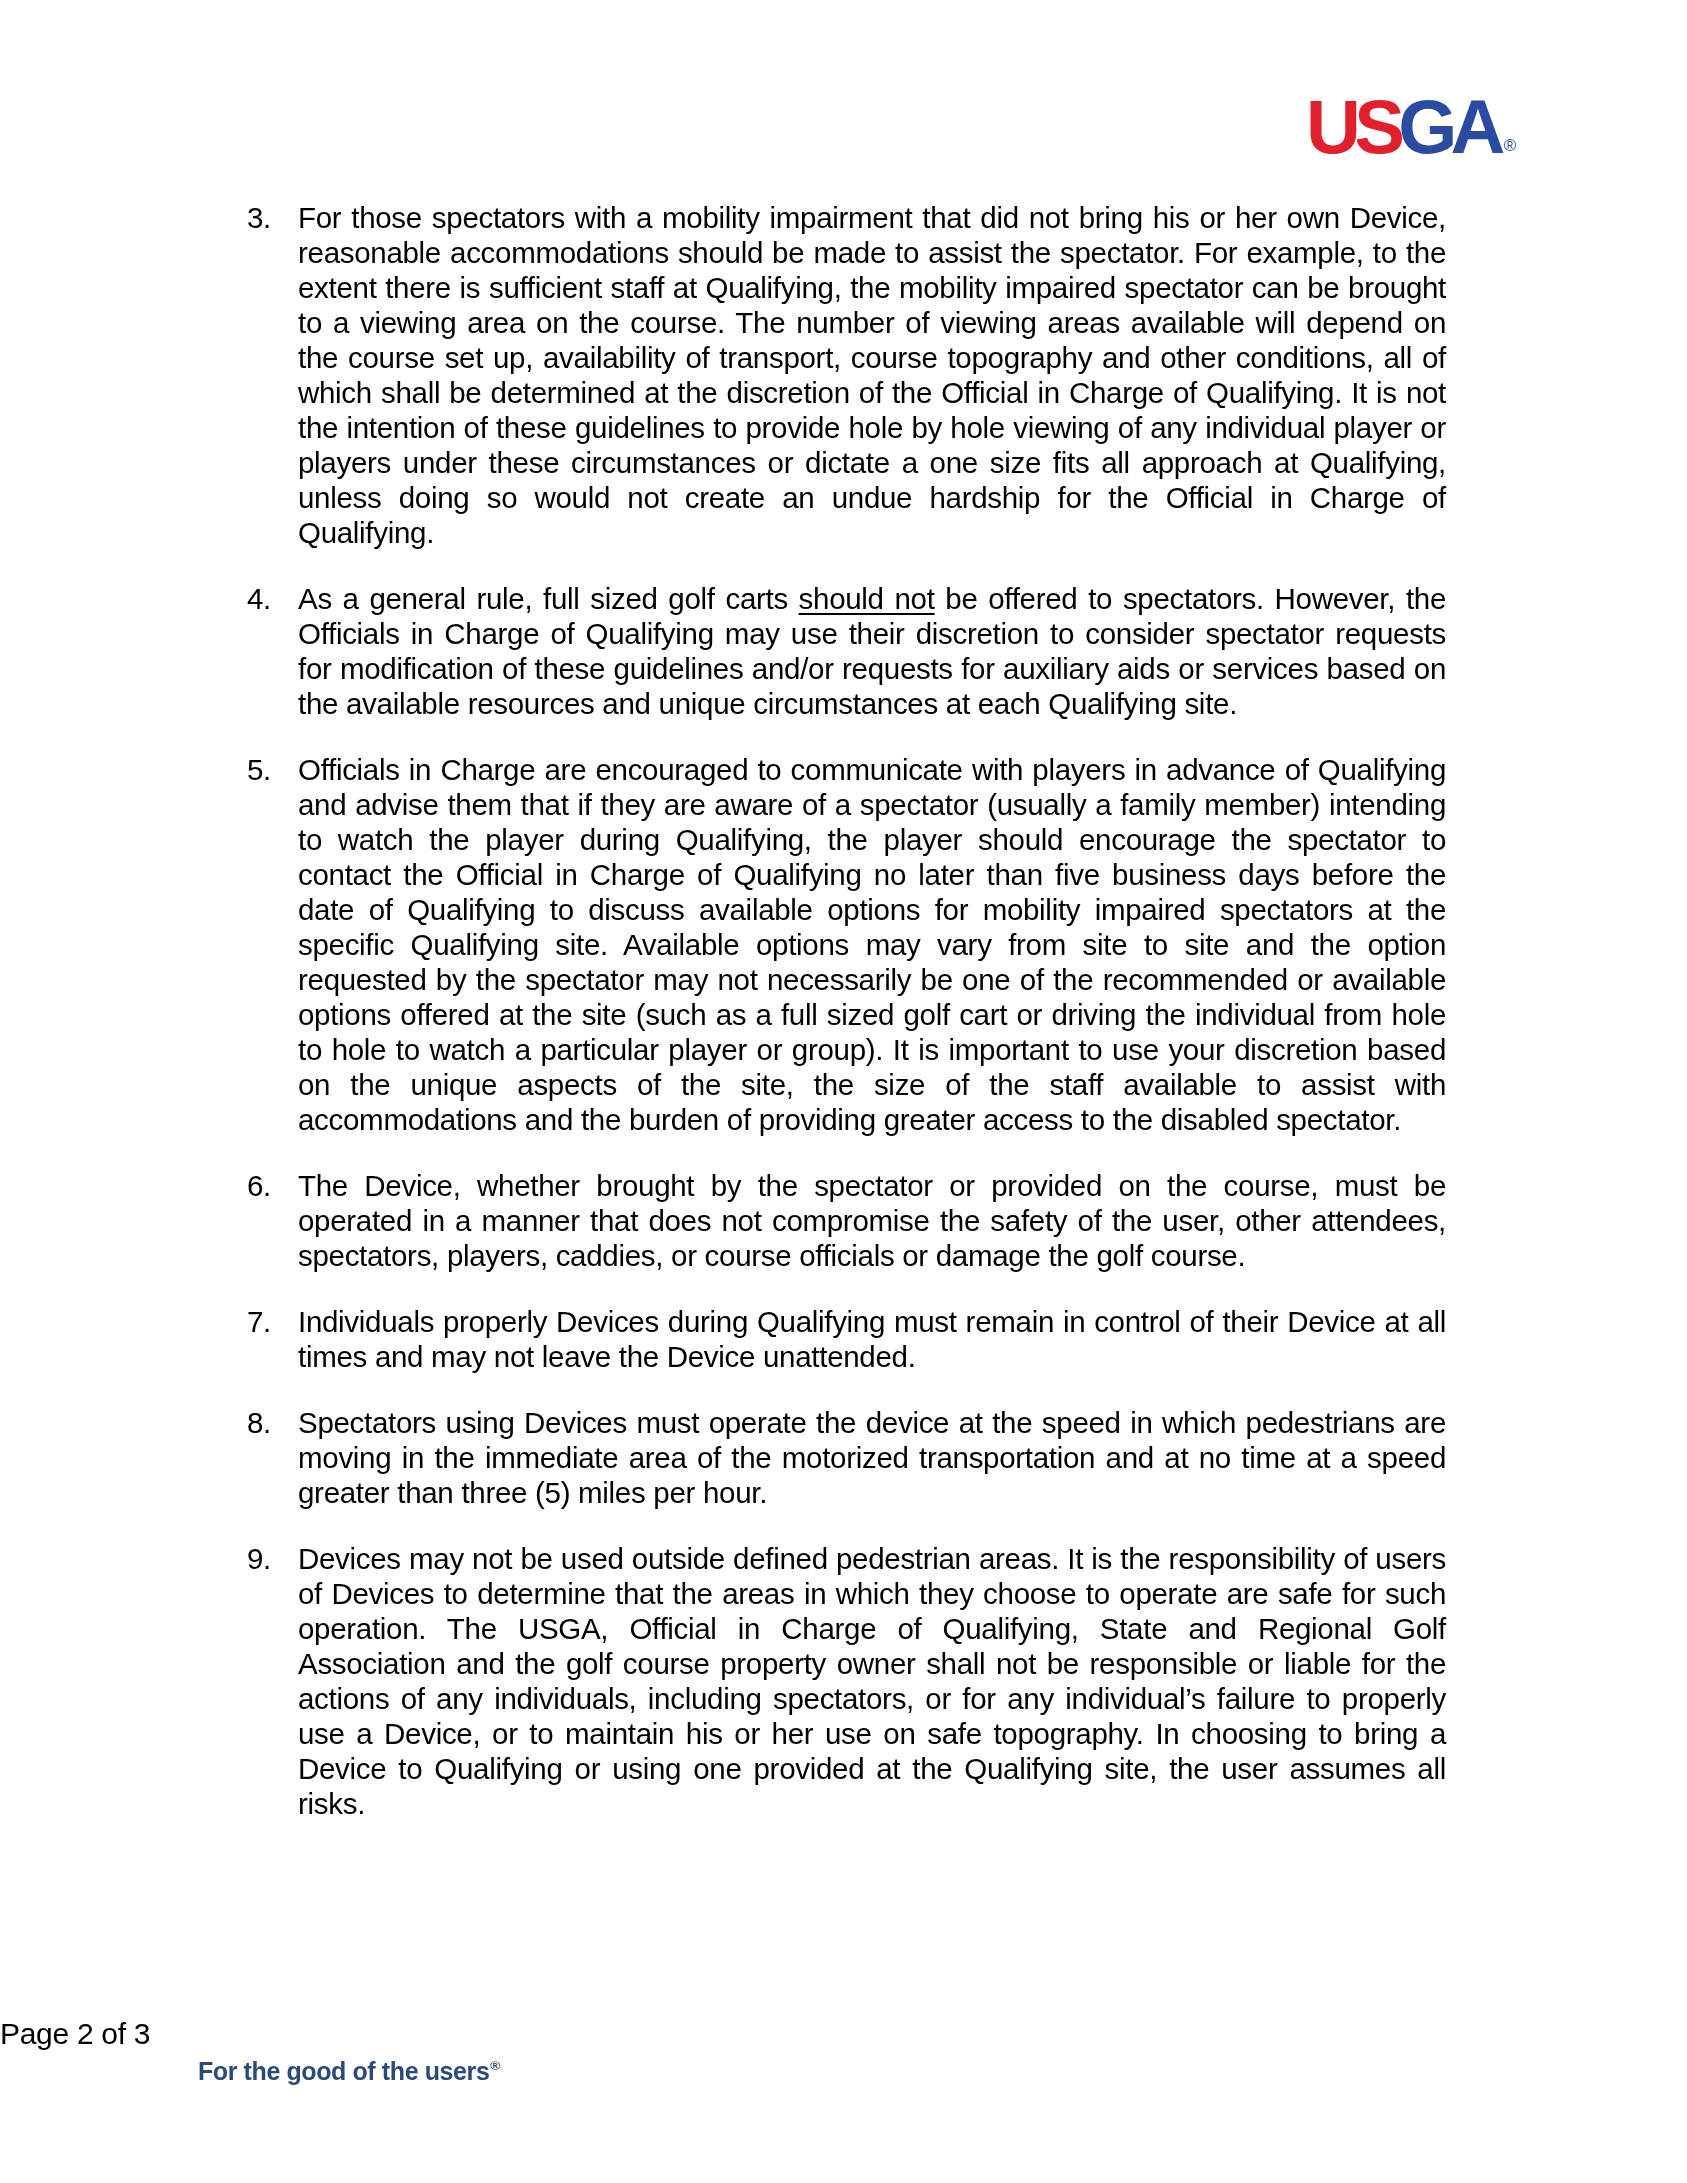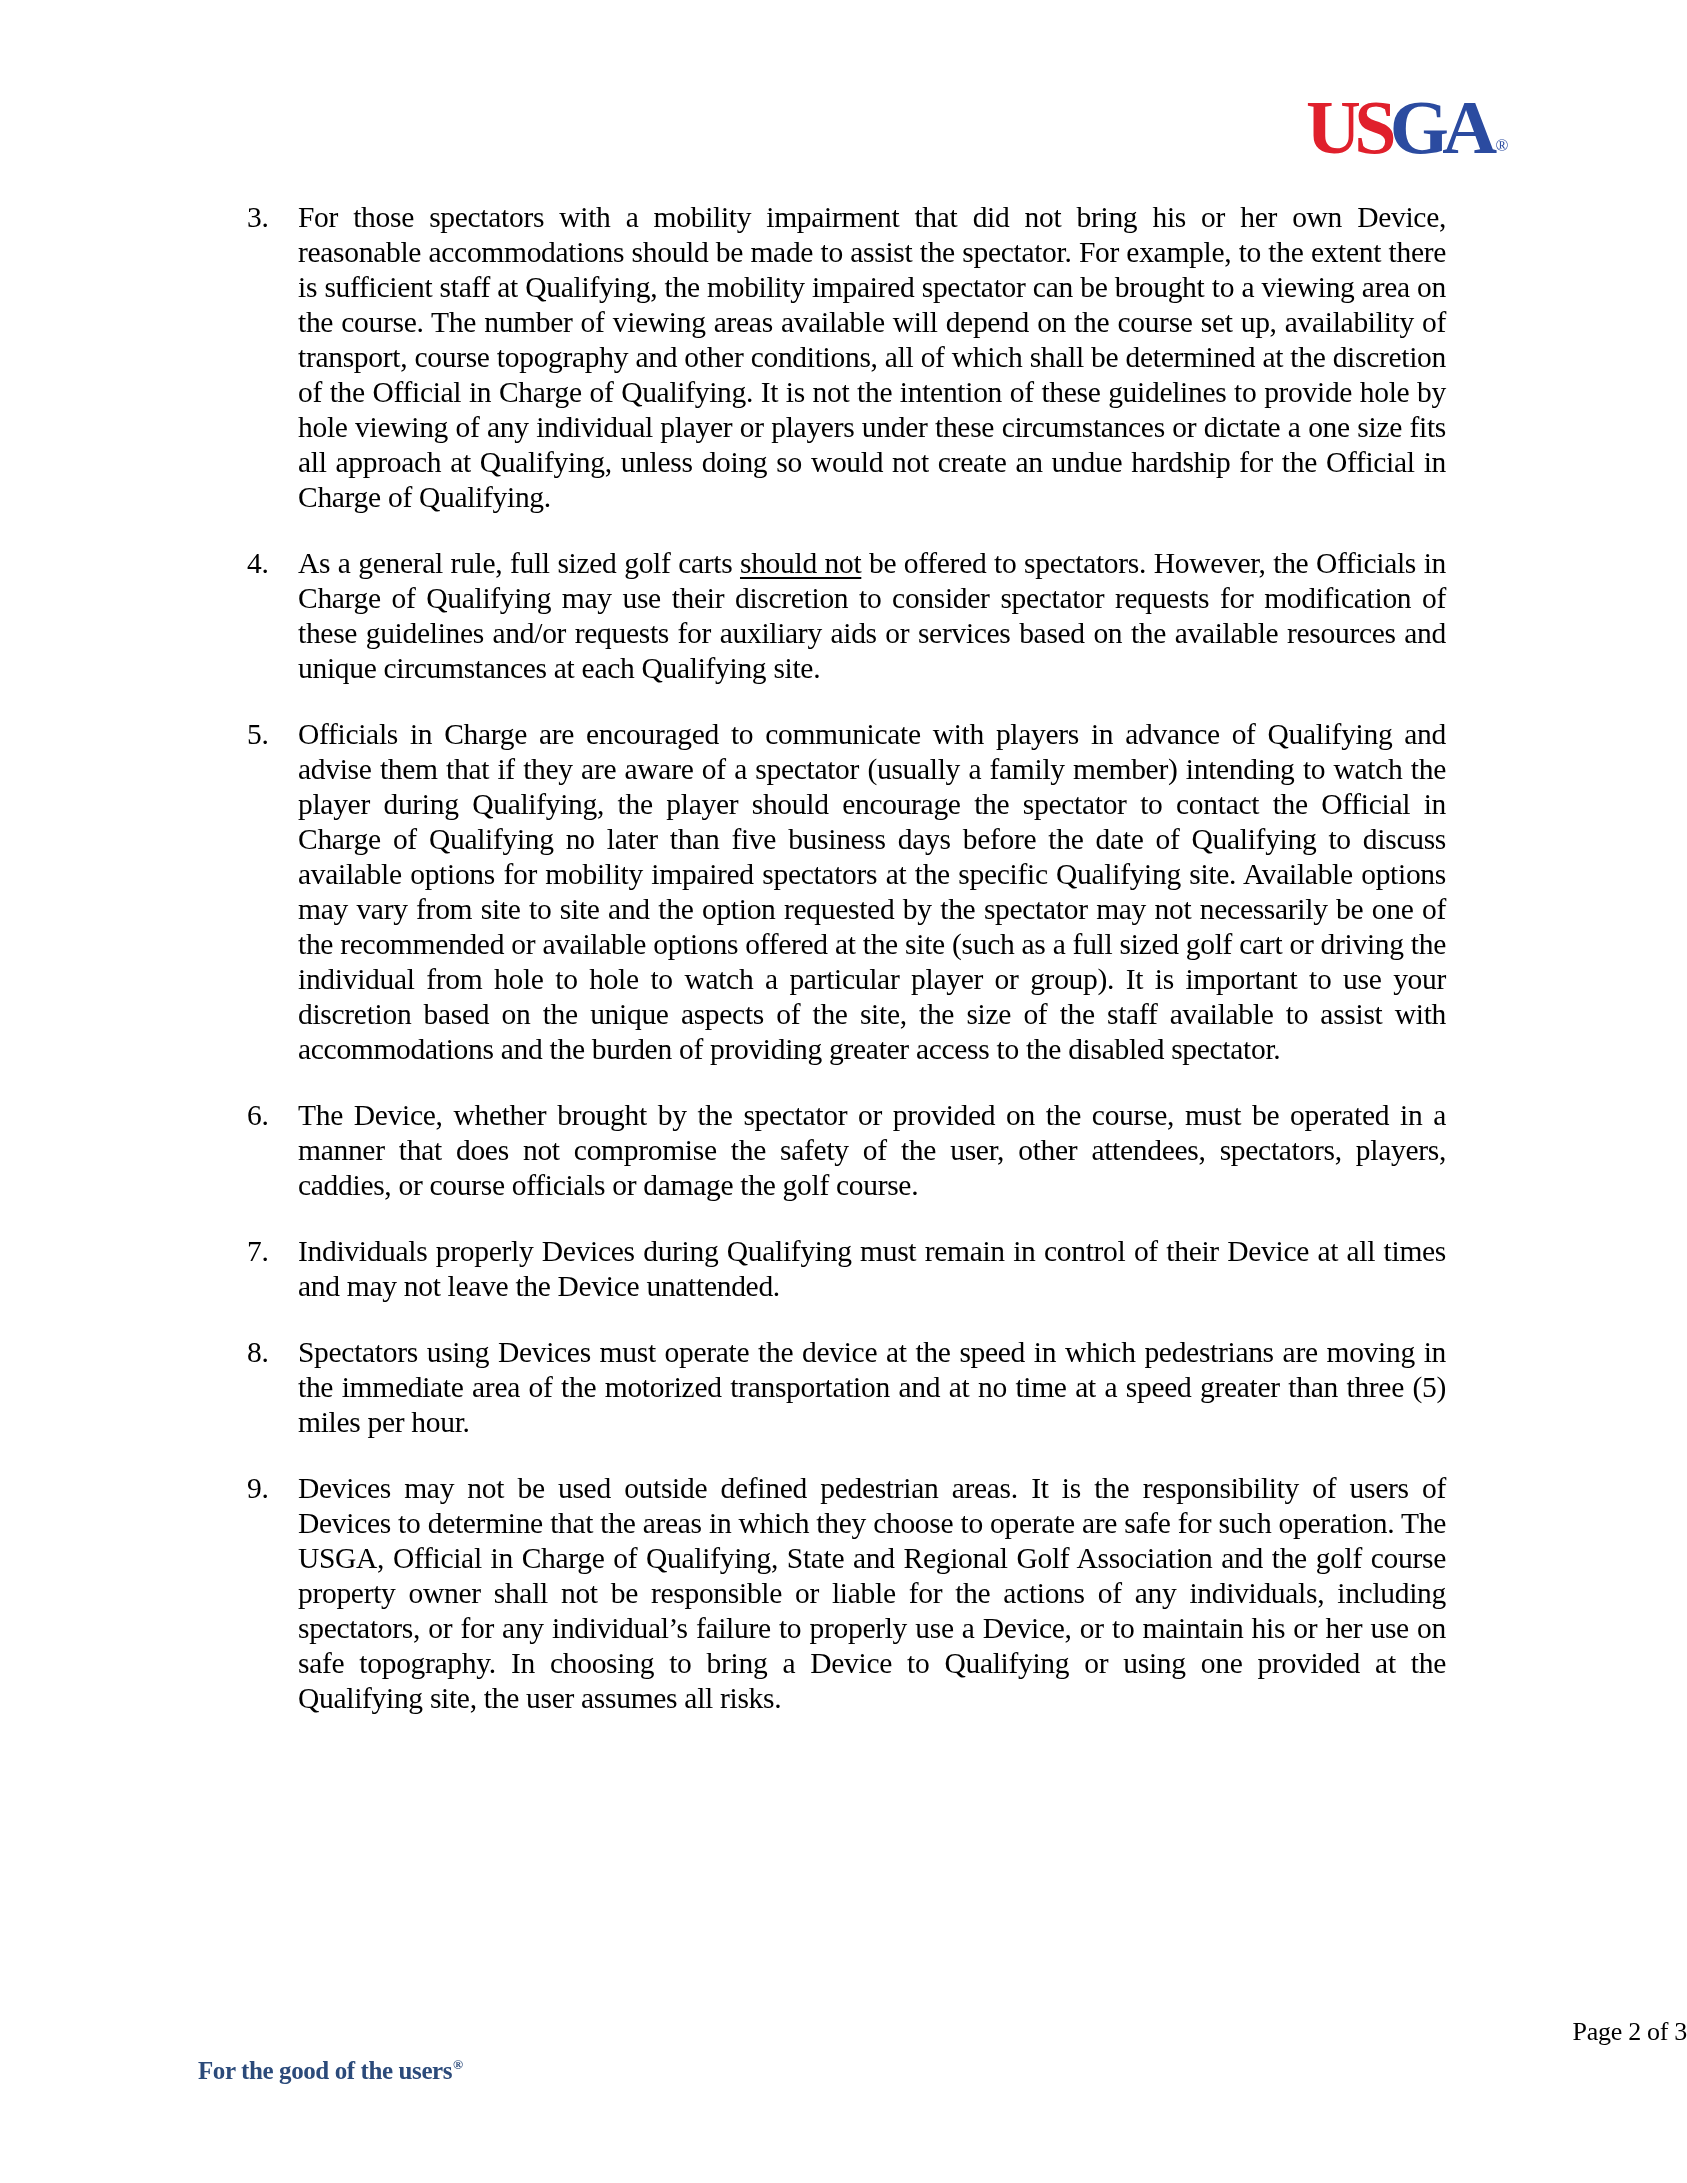--- a/index.html
+++ b/index.html
@@ -1,21 +1,21 @@
 <!DOCTYPE html>
 <html style="font-size:13.5px"><head>
 <meta charset="utf-8">
 <style>
   html, body { margin: 0; padding: 0; background: #ffffff; }
   .page {
     position: relative;
     width: 1687px;
     height: 2183px;
     background: #ffffff;
-    font-family: Liberation Serif, serif;
+    font-family: Liberation Sans, sans-serif;
     color: #000000;
     overflow: hidden;
   }
 
   
   .logo {
     position: absolute;
     top: 89px;
     left: 1306px;
     font-size: 76px;
@@ -66,22 +66,22 @@
     text-decoration: underline;
     text-underline-offset: 4.2px;
   }
 
   
   .page-num {
     position: absolute;
     top: 2017px;
     left: 0;
     width: 1687px;
-    text-align: right;
-    font-size: 26px;
+    text-align: left;
+    font-size: 30px;
     letter-spacing: -0.3px;
     color: #000000;
   }
   .slogan {
     position: absolute;
     left: 198px;
     top: 2057px;
     font-size: 25px;
     font-weight: 600;
     letter-spacing: -0.4px;

